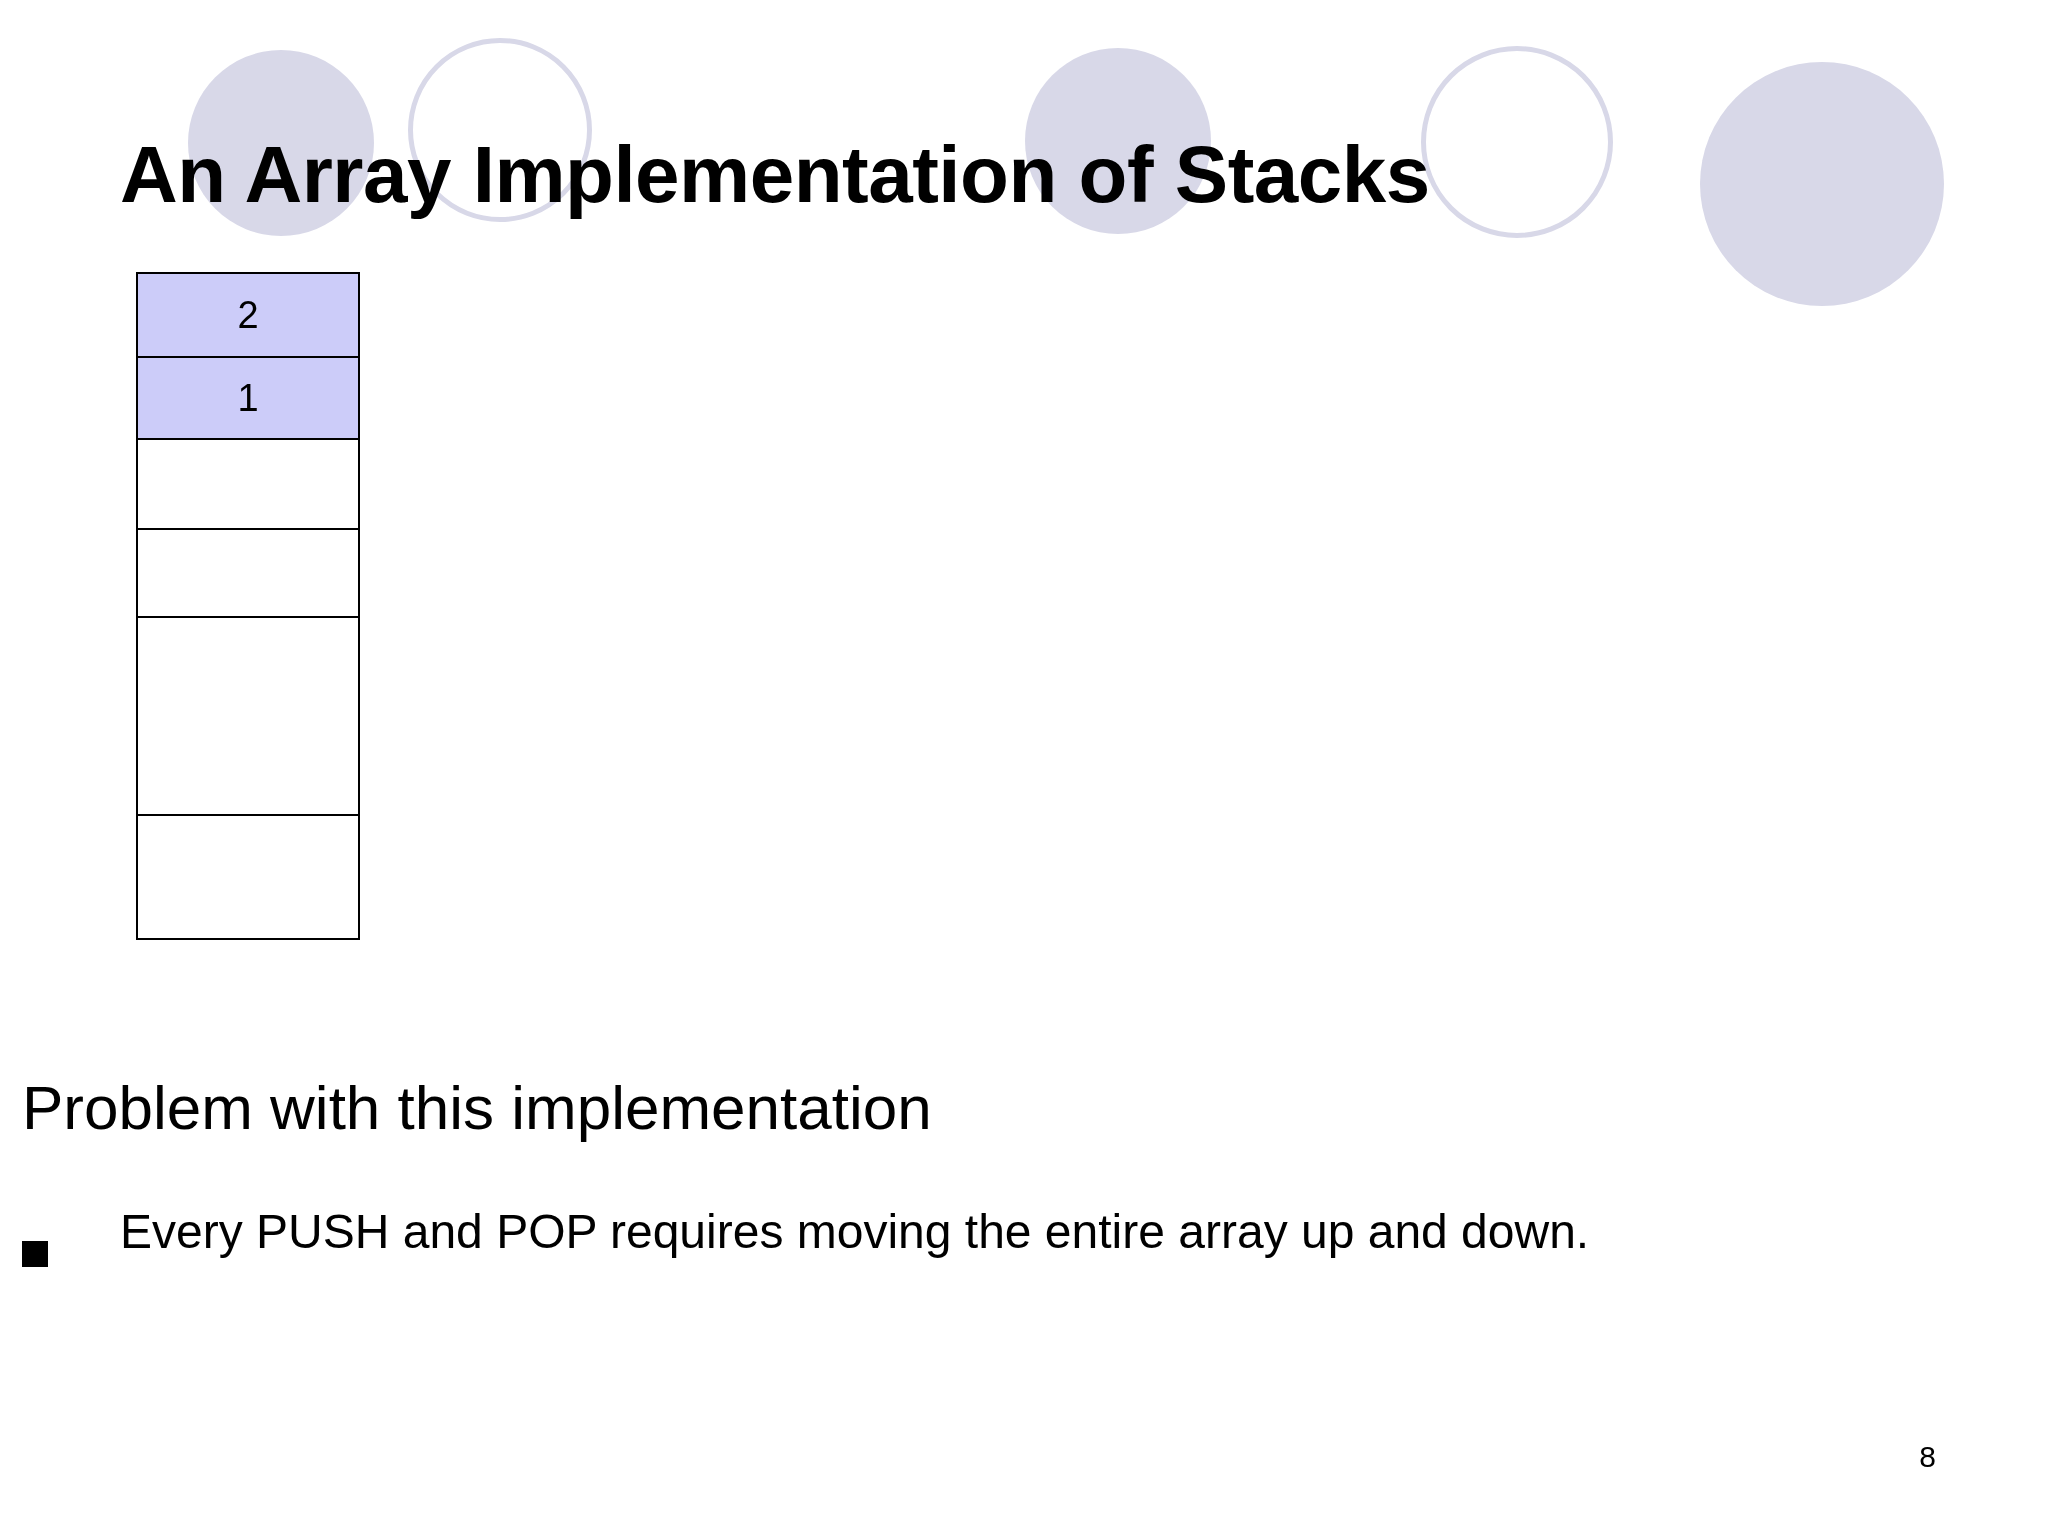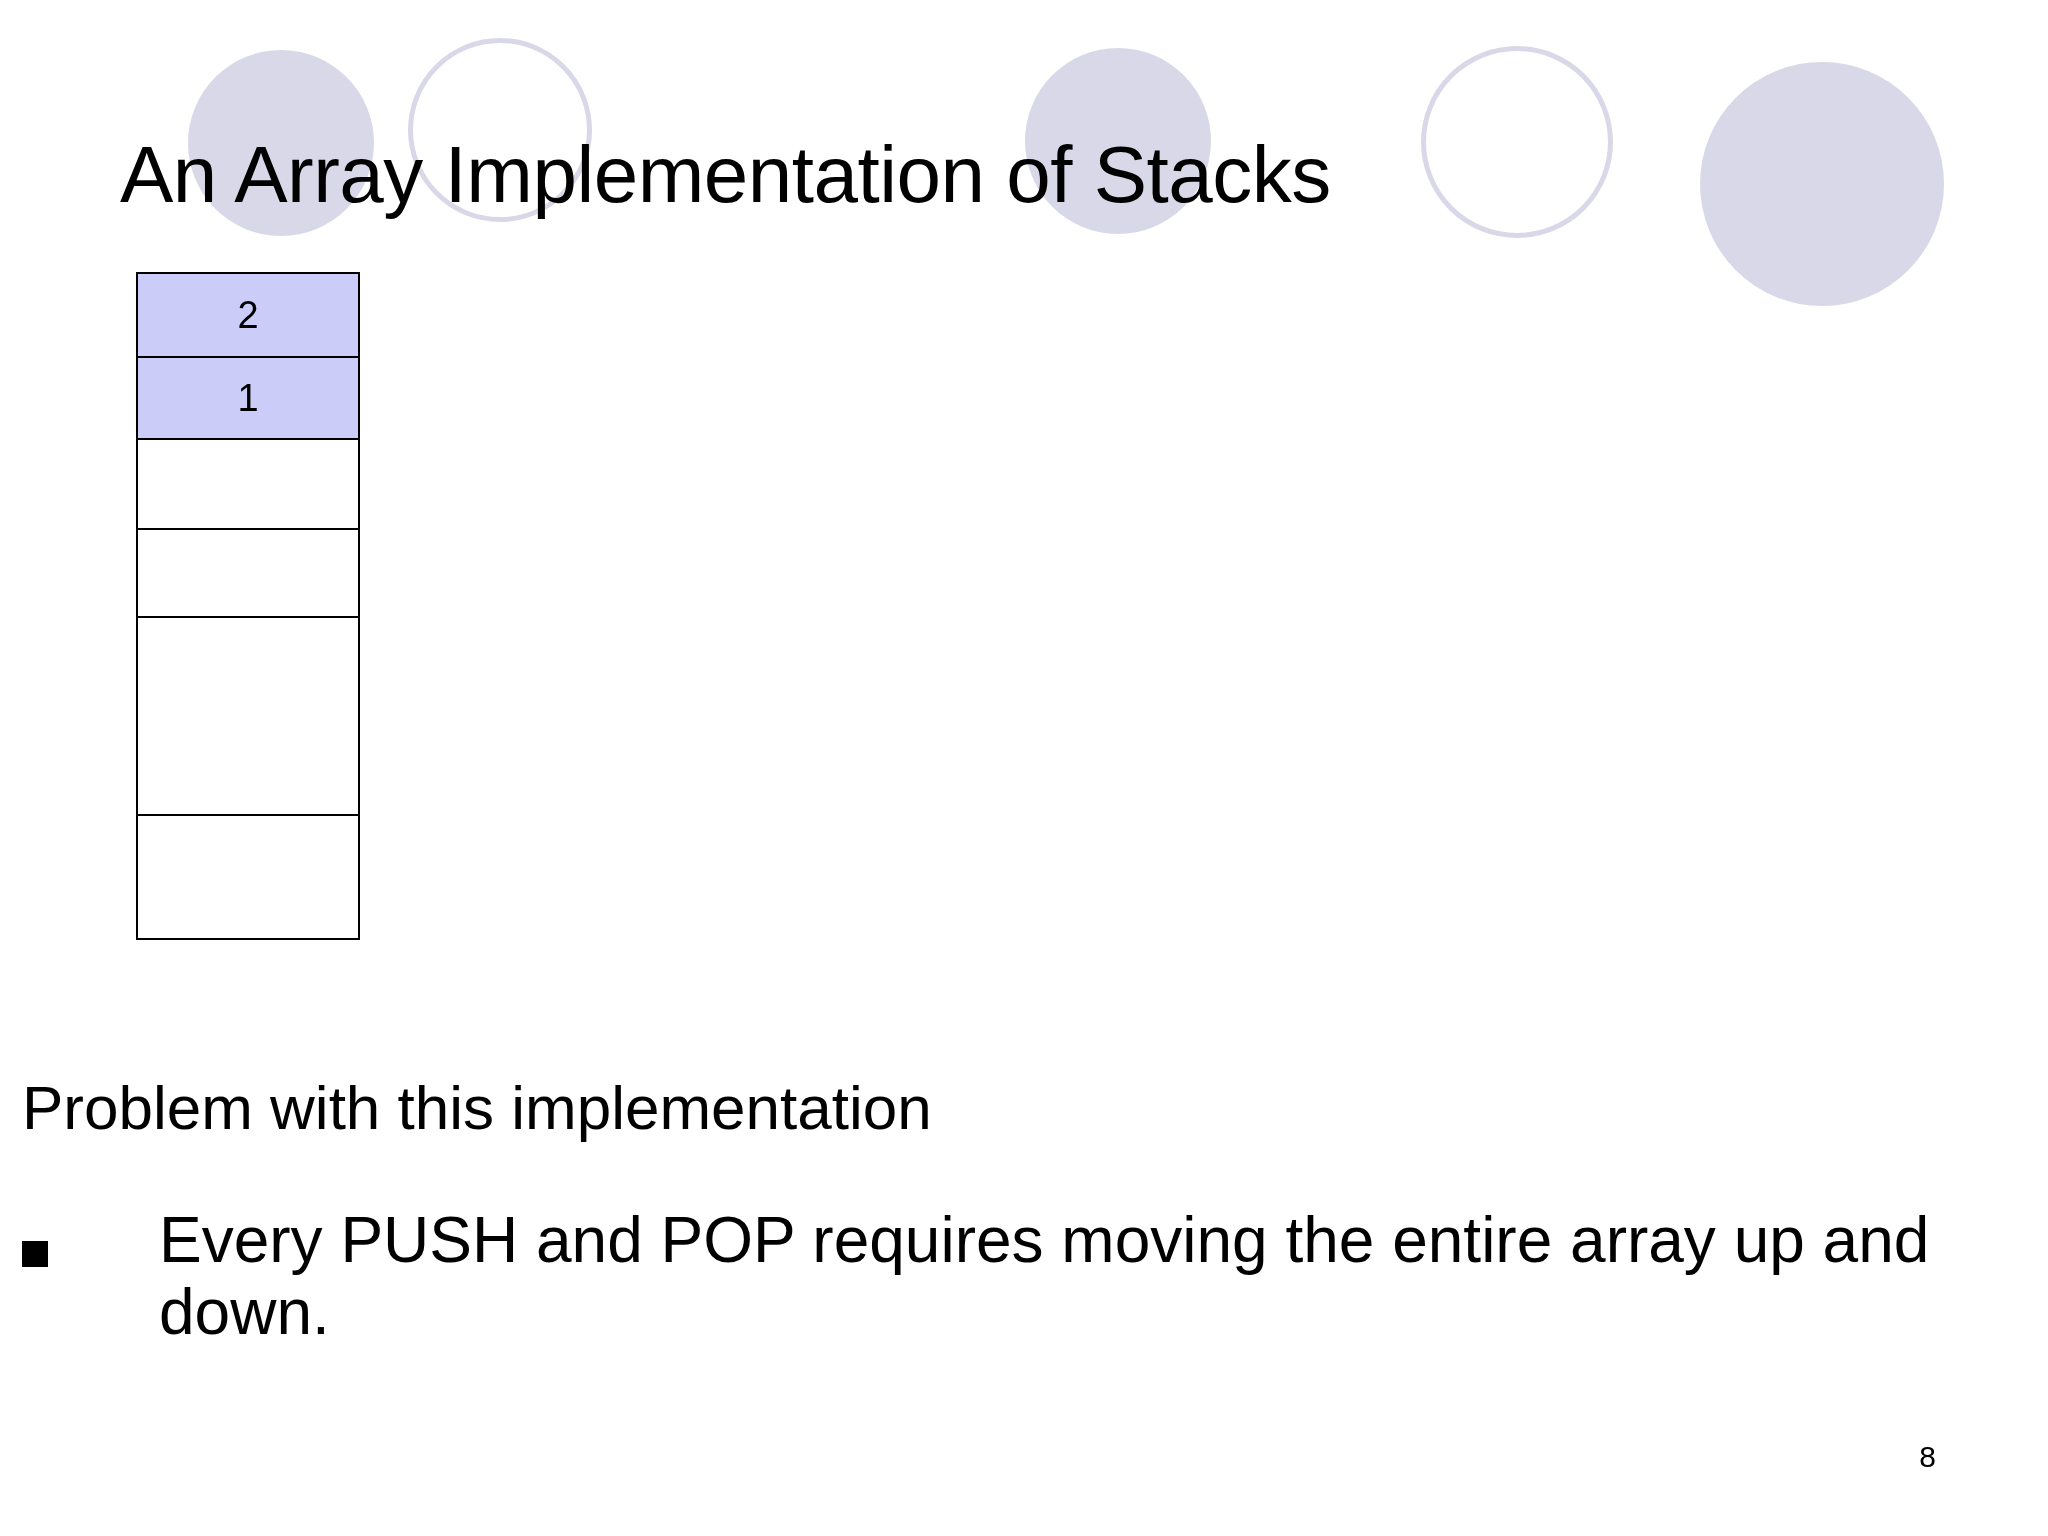--- a/index.html
+++ b/index.html
@@ -42,21 +42,21 @@
   .c5 { left: 1700px; top: 62px;  width: 244px; height: 244px; }
 
   
   .title {
     position: absolute;
     left: 120px;
     top: 135px;
     width: 1700px;
     font-size: 80px;
     line-height: 1.0;
-    font-weight: normal;
+    font-weight: bold;
     letter-spacing: -0.5px;
     white-space: nowrap;
     color: #000000;
   }
 
   
   .array-table {
     position: absolute;
     left: 136px;
     top: 272px;
@@ -96,22 +96,22 @@
   .bullet-marker {
     flex: 0 0 auto;
     width: 26px;
     height: 26px;
     background: #000000;
     margin-top: 36px;
     margin-right: 0;
   }
   .bullet-text {
     flex: 0 0 auto;
-    margin-left: 111px;
-    font-size: 64px;
+    margin-left: 72px;
+    font-size: 48px;
     line-height: 1.12;
     width: 1800px;
     color: #000000;
   }
 
   
   .page-number {
     position: absolute;
     right: 112px;
     bottom: 62px;

